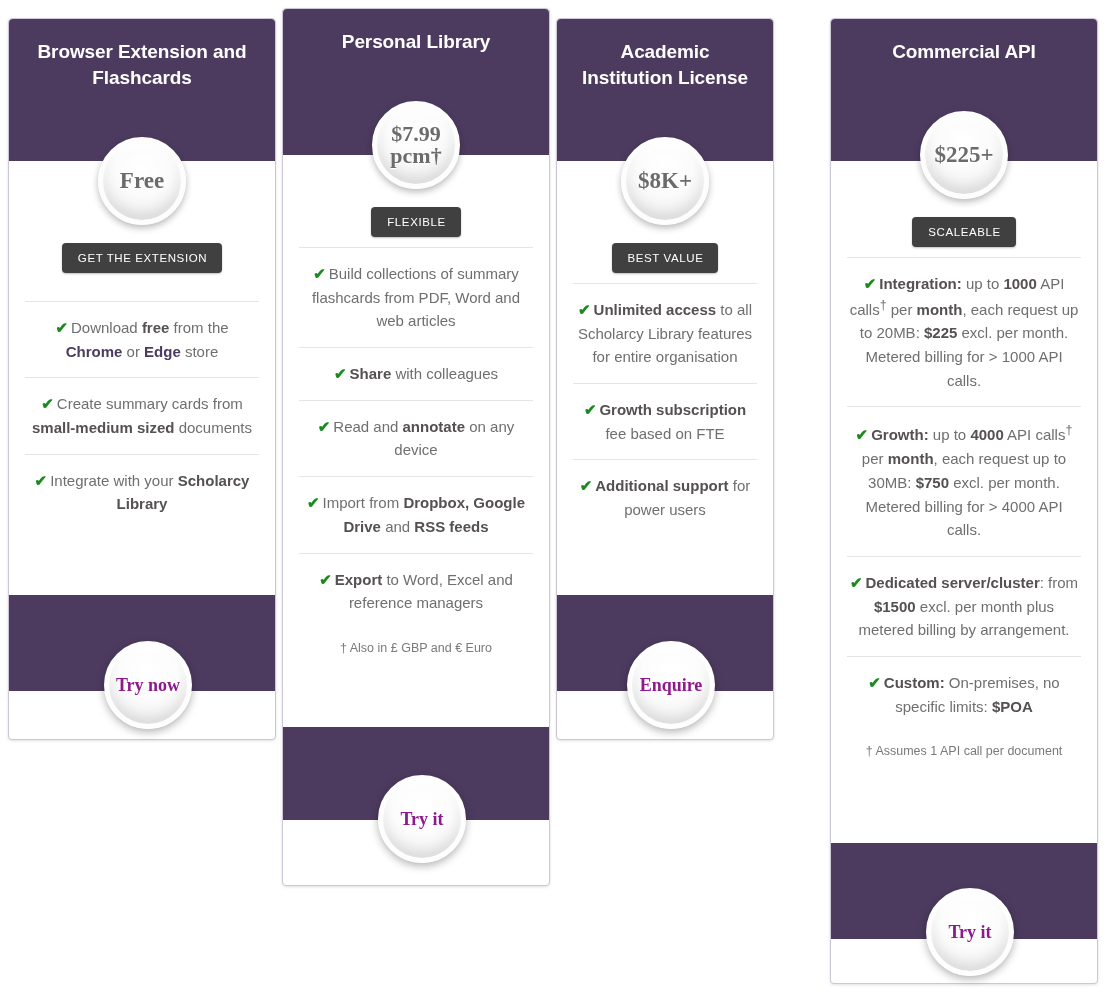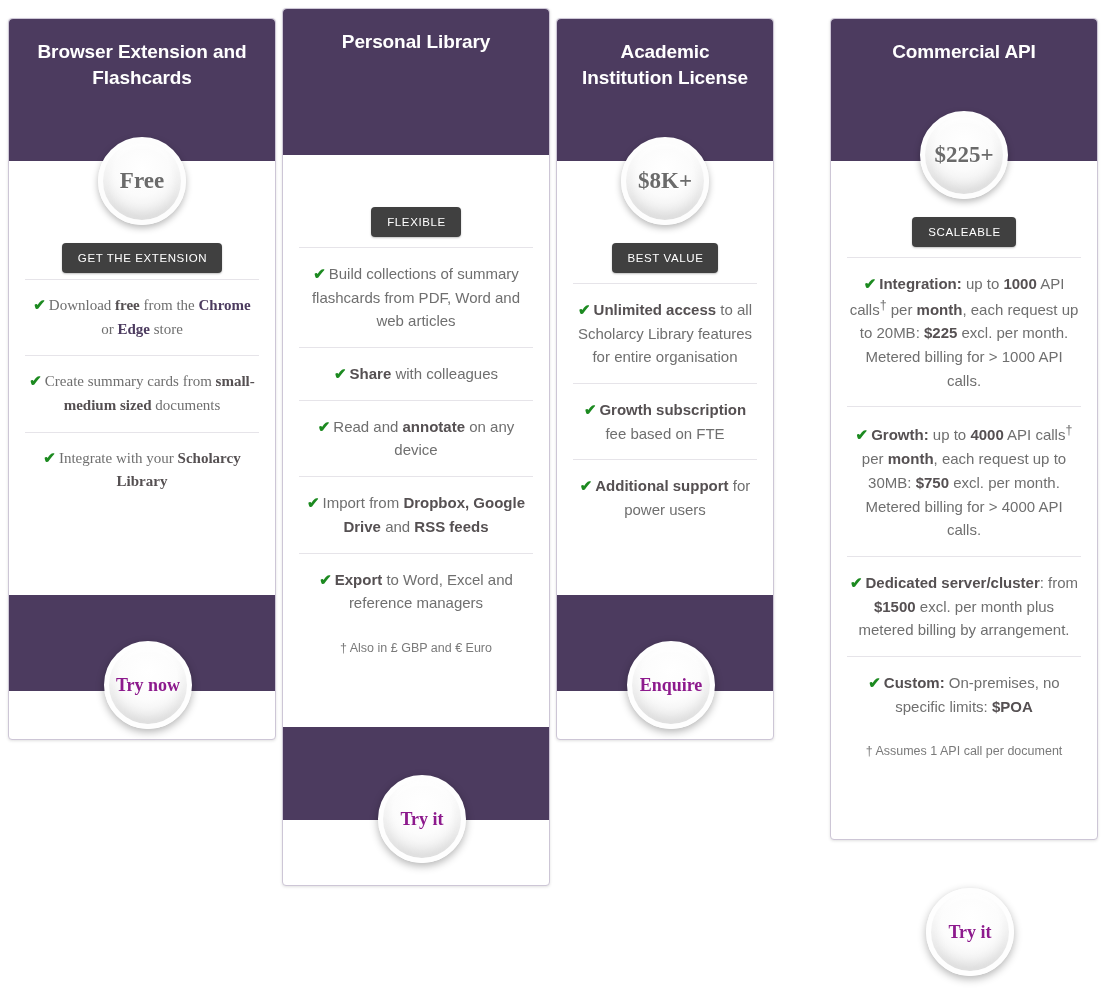--- a/index.html
+++ b/index.html
@@ -167,21 +167,21 @@
 </head>
 <body>
 
 <div id="board">
     <div class="card" style="left: 8px; top: 18px; width: 268px; height: 722px;">
       <div class="card-inner">
         <div class="card-header" style="height: 142px;">
           <div class="card-title">Browser Extension and Flashcards</div>
         </div>
         <div class="badge-row" style="margin-top: 74px;"><div class="badge">GET THE EXTENSION</div></div>
-        <div class="features" style="margin-top: 6px; font-family: Liberation Serif, serif;">
+        <div class="features" style="margin-top: 28px;">
           <div class="feature"><span class="check">✔</span><span>Download <b>free</b> from the <span class="pur">Chrome</span> or <span class="pur">Edge</span> store</span></div>
           <div class="feature"><span class="check">✔</span><span>Create summary cards from <b>small-medium sized</b> documents</span></div>
           <div class="feature"><span class="check">✔</span><span>Integrate with your <b>Scholarcy Library</b></span></div>
         </div>
         <div class="footer-band" style="top: 576px; height: 96px;"></div>
       </div>
       <div class="price-wrap" style="top: 118px;">
         <div class="price-bubble">
           <div class="price-text">Free</div>
         </div>
@@ -201,20 +201,26 @@
         <div class="features" style="margin-top: 10px;">
           <div class="feature"><span class="check">✔</span><span>Build collections of summary flashcards from PDF, Word and web articles</span></div>
           <div class="feature"><span class="check">✔</span><span><b>Share</b> with colleagues</span></div>
           <div class="feature"><span class="check">✔</span><span>Read and <b>annotate</b> on any device</span></div>
           <div class="feature"><span class="check">✔</span><span>Import from <b>Dropbox, Google Drive</b> and <b>RSS feeds</b></span></div>
           <div class="feature"><span class="check">✔</span><span><b>Export</b> to Word, Excel and reference managers</span></div>
         </div>
         <div class="footnote">† Also in £ GBP and € Euro</div>
         <div class="footer-band" style="top: 718px; height: 93px;"></div>
       </div>
+      <div class="price-wrap" style="top: 92px;">
+        <div class="price-bubble">
+          <div class="price-text small">$7.99
+pcm†</div>
+        </div>
+      </div>
       <div class="cta-wrap" style="top: 766px;">
         <div class="cta-bubble">
           <span class="cta-text">Try it</span>
         </div>
       </div>
     </div>
     <div class="card" style="left: 556px; top: 18px; width: 218px; height: 722px;">
       <div class="card-inner">
         <div class="card-header" style="height: 142px;">
           <div class="card-title">Academic Institution License</div>
@@ -231,21 +237,21 @@
         <div class="price-bubble">
           <div class="price-text">$8K+</div>
         </div>
       </div>
       <div class="cta-wrap" style="top: 622px;">
         <div class="cta-bubble">
           <span class="cta-text">Enquire</span>
         </div>
       </div>
     </div>
-    <div class="card" style="left: 830px; top: 18px; width: 268px; height: 822px;">
+    <div class="card" style="left: 830px; top: 18px; width: 268px; height: 966px;">
       <div class="card-inner">
         <div class="card-header" style="height: 142px;">
           <div class="card-title">Commercial API</div>
         </div>
         <div class="badge-row" style="margin-top: 48px;"><div class="badge">SCALEABLE</div></div>
         <div class="features" style="margin-top: 10px;">
           <div class="feature"><span class="check">✔</span><span><b>Integration:</b> up to <b>1000</b> API calls<sup>†</sup> per <b>month</b>, each request up to 20MB: <b>$225</b> excl. per month. Metered billing for &gt; 1000 API calls.</span></div>
           <div class="feature"><span class="check">✔</span><span><b>Growth:</b> up to <b>4000</b> API calls<sup>†</sup> per <b>month</b>, each request up to 30MB: <b>$750</b> excl. per month. Metered billing for &gt; 4000 API calls.</span></div>
           <div class="feature"><span class="check">✔</span><span><b>Dedicated server/cluster</b>: from <b>$1500</b> excl. per month plus metered billing by arrangement.</span></div>
           <div class="feature"><span class="check">✔</span><span><b>Custom:</b> On-premises, no specific limits: <b>$POA</b></span></div>

